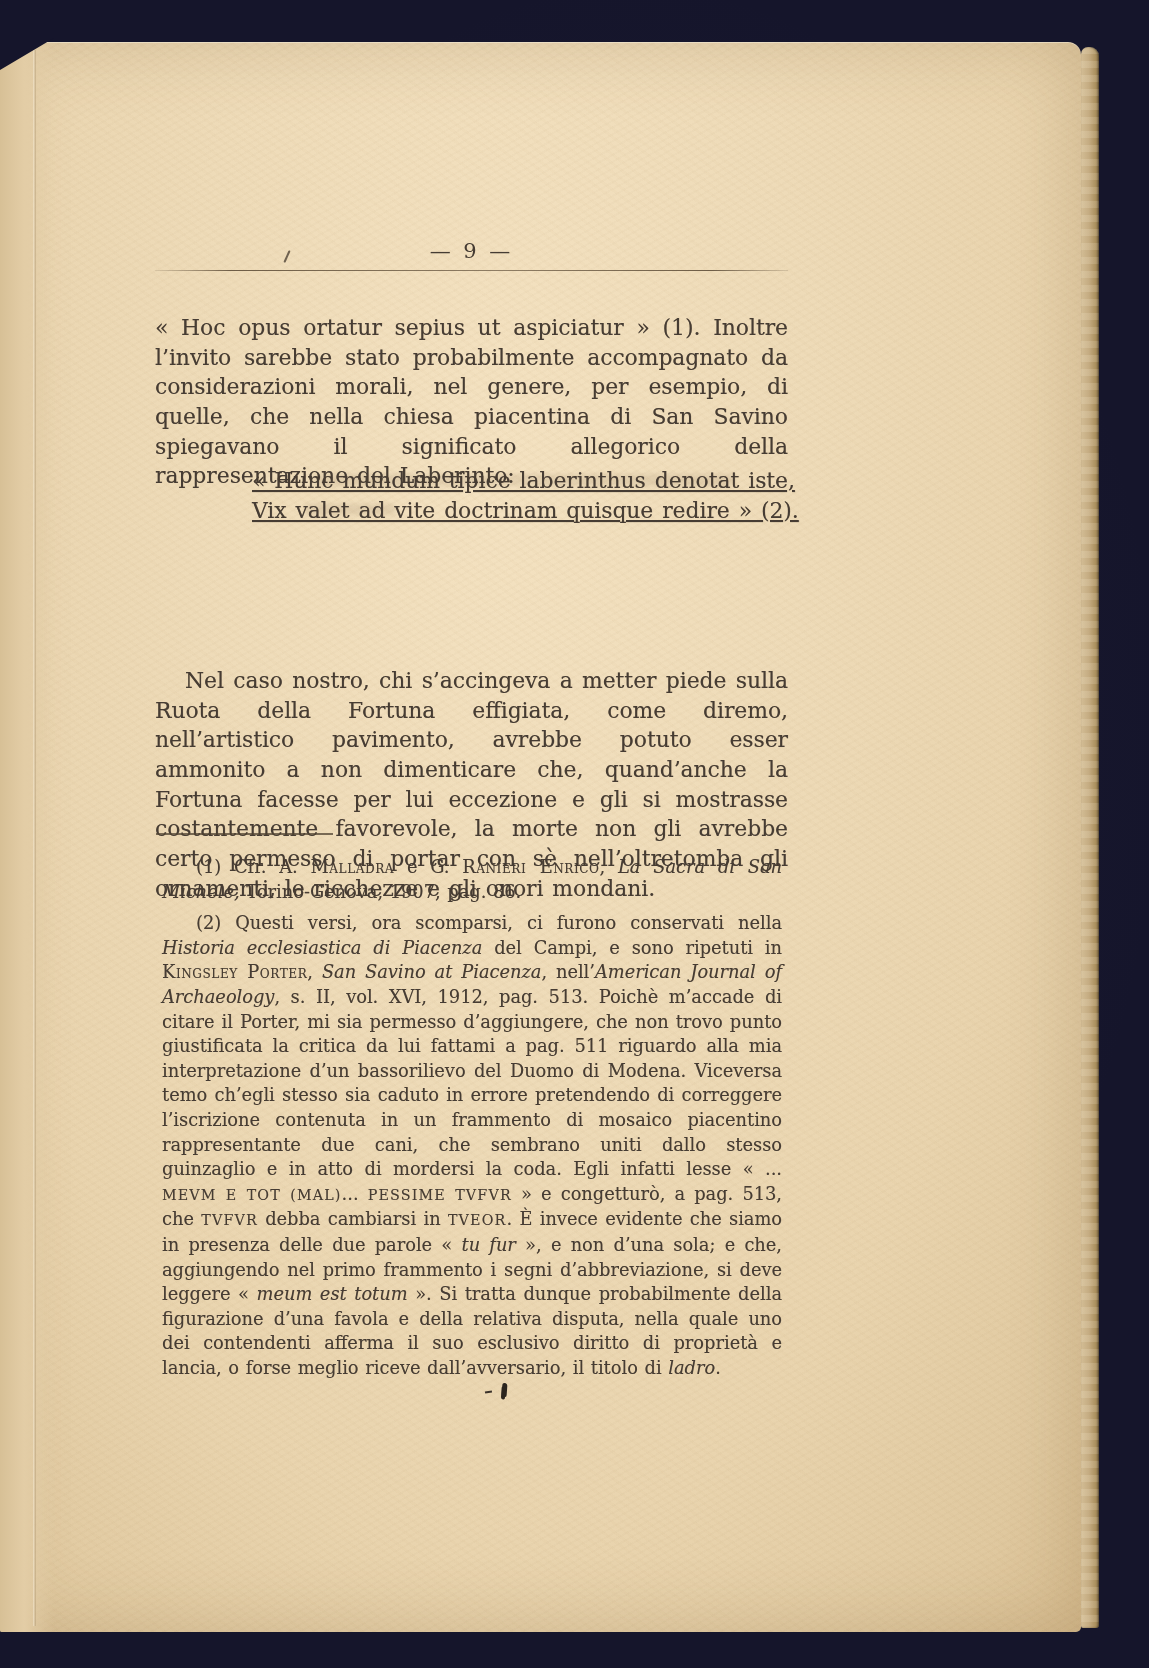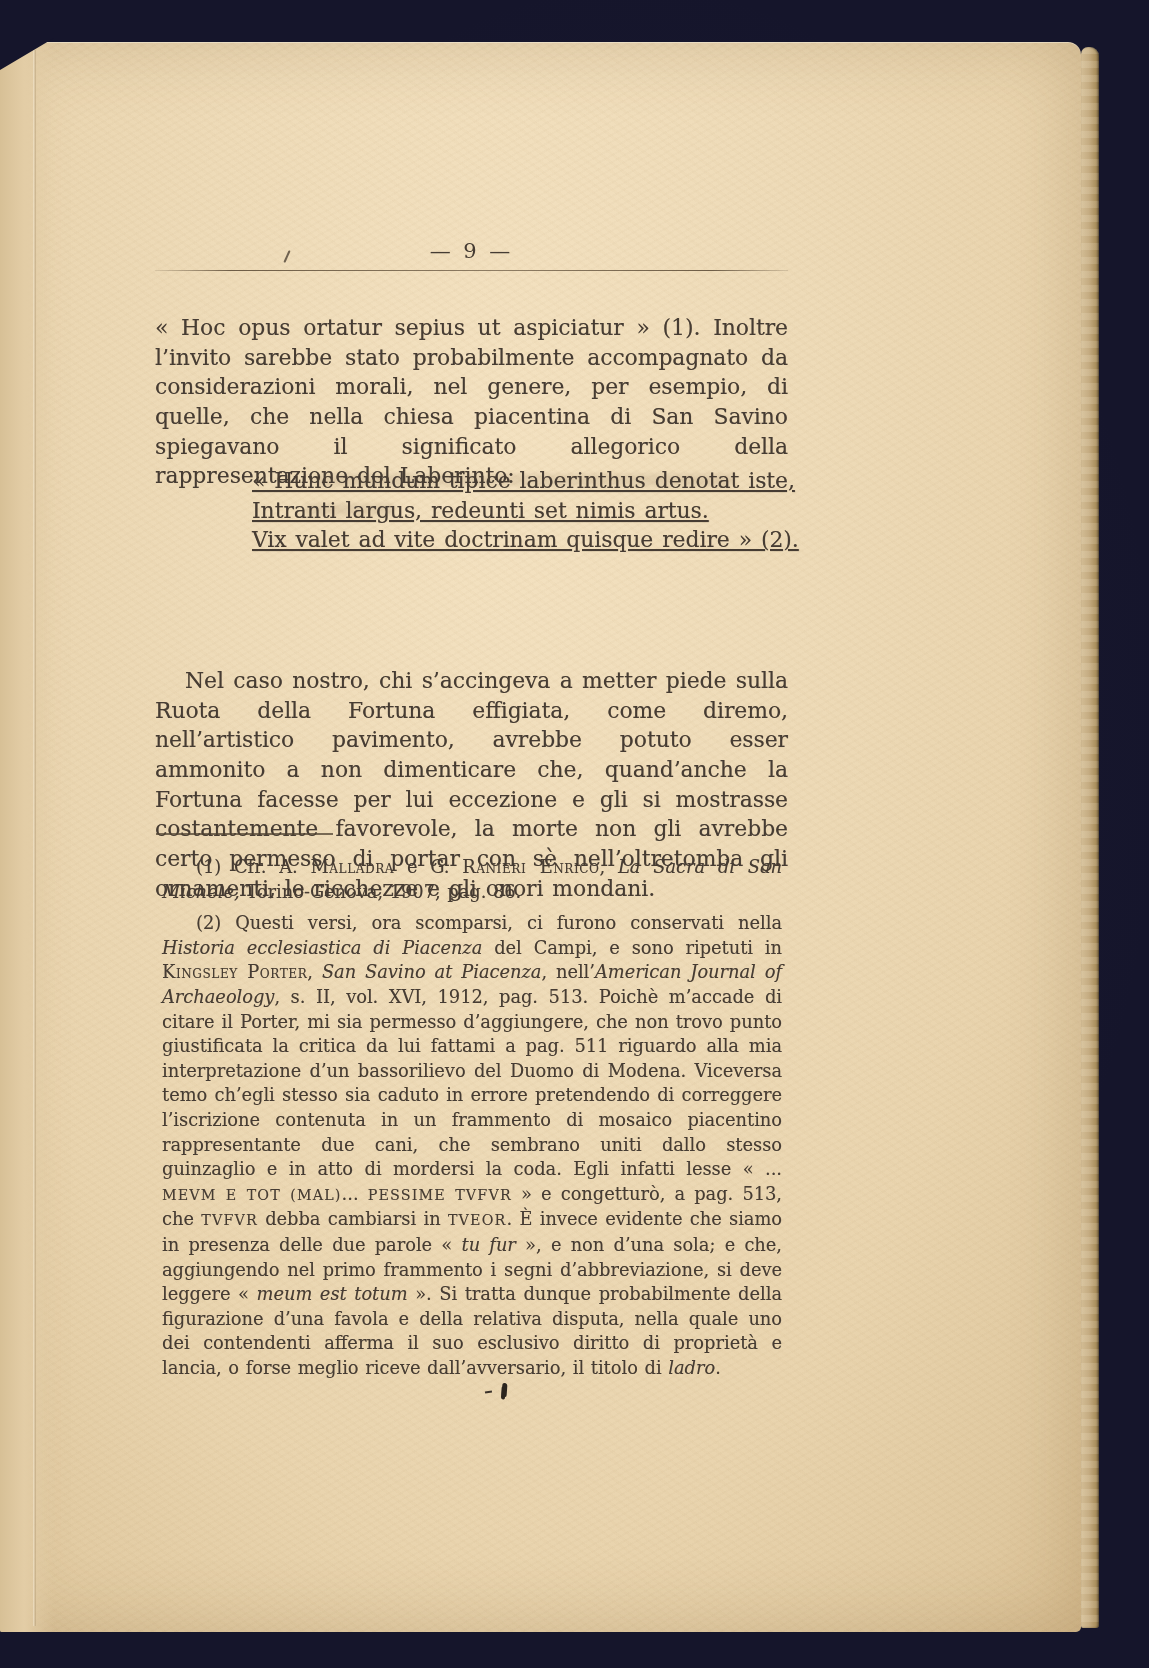--- a/index.html
+++ b/index.html
@@ -128,21 +128,20 @@
       <div class="stray-mark"></div>
       <div class="header-rule"></div>
 
       <div class="ghost ghost-1"></div>
       <div class="ghost ghost-2"></div>
 
       <p class="body-text para-1">« Hoc opus ortatur sepius ut aspiciatur » (1). Inoltre l’invito sarebbe stato probabilmente accompagnato da considerazioni morali, nel genere, per esempio, di quelle, che nella chiesa piacentina di San Savino spiegavano il significato allegorico della rappresentazione del Laberinto:</p>
 
       <div class="verse-block body-text">
         <div class="verse-line">« Hunc mundum tipice laberinthus denotat iste,</div>
-        <div class="verse-line">Intranti largus, redeunti set nimis artus.</div>
         <div class="verse-line">Vix valet ad vite doctrinam quisque redire » (2).</div>
       </div>
 
       <p class="body-text para-2">Nel caso nostro, chi s’accingeva a metter piede sulla Ruota della Fortuna effigiata, come diremo, nell’artistico pavimento, avrebbe potuto esser ammonito a non dimenticare che, quand’anche la Fortuna facesse per lui eccezione e gli si mostrasse costantemente favorevole, la morte non gli avrebbe certo permesso di portar con sè nell’oltretomba gli ornamenti, le ricchezze e gli onori mondani.</p>
 
       <div class="footnote-sep"></div>
 
       <div class="footnotes">
         <p><span>(1) Cfr. A. </span><span class="sc">Malladra</span><span> e G. </span><span class="sc">Ranieri Enrico</span><span>, </span><span class="i">La Sacra di San Michele,</span><span> Torino-Genova, 1907, pag. 86.</span></p>
         <p><span>(2) Questi versi, ora scomparsi, ci furono conservati nella </span><span class="i">Historia ecclesiastica di Piacenza</span><span> del Campi, e sono ripetuti in </span><span class="sc">Kingsley Porter</span><span>, </span><span class="i">San Savino at Piacenza</span><span>, nell’</span><span class="i">American Journal of Archaeology</span><span>, s. II, vol. XVI, 1912, pag. 513. Poichè m’accade di citare il Porter, mi sia permesso d’aggiungere, che non trovo punto giustificata la critica da lui fattami a pag. 511 riguardo alla mia interpretazione d’un bassorilievo del Duomo di Modena. Viceversa temo ch’egli stesso sia caduto in errore pretendendo di correggere l’iscrizione contenuta in un frammento di mosaico piacentino rappresentante due cani, che sembrano uniti dallo stesso guinzaglio e in atto di mordersi la coda. Egli infatti lesse « ... </span><span class="ep">MEVM E TOT (MAL)</span><span>... </span><span class="ep">PESSIME TVFVR</span><span> » e congetturò, a pag. 513, che </span><span class="ep">TVFVR</span><span> debba cambiarsi in </span><span class="ep">TVEOR</span><span>. È invece evidente che siamo in presenza delle due parole « </span><span class="i">tu fur</span><span> », e non d’una sola; e che, aggiungendo nel primo frammento i segni d’abbreviazione, si deve leggere « </span><span class="i">meum est totum</span><span> ». Si tratta dunque probabilmente della figurazione d’una favola e della relativa disputa, nella quale uno dei contendenti afferma il suo esclusivo diritto di proprietà e lancia, o forse meglio riceve dall’avversario, il titolo di </span><span class="i">ladro</span><span>.</span></p>

